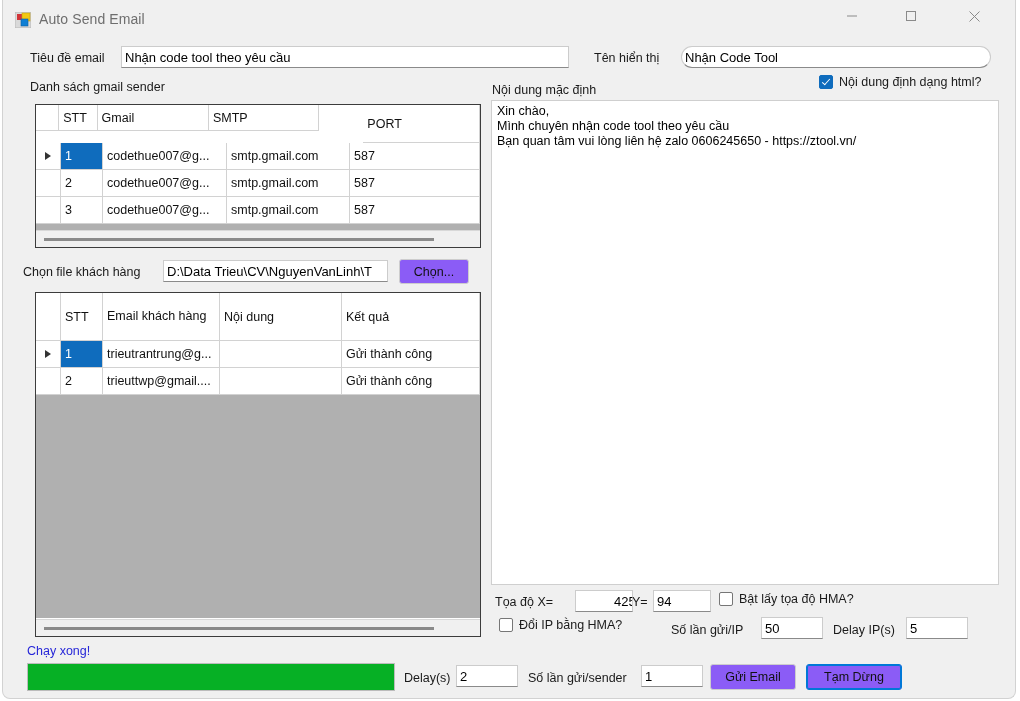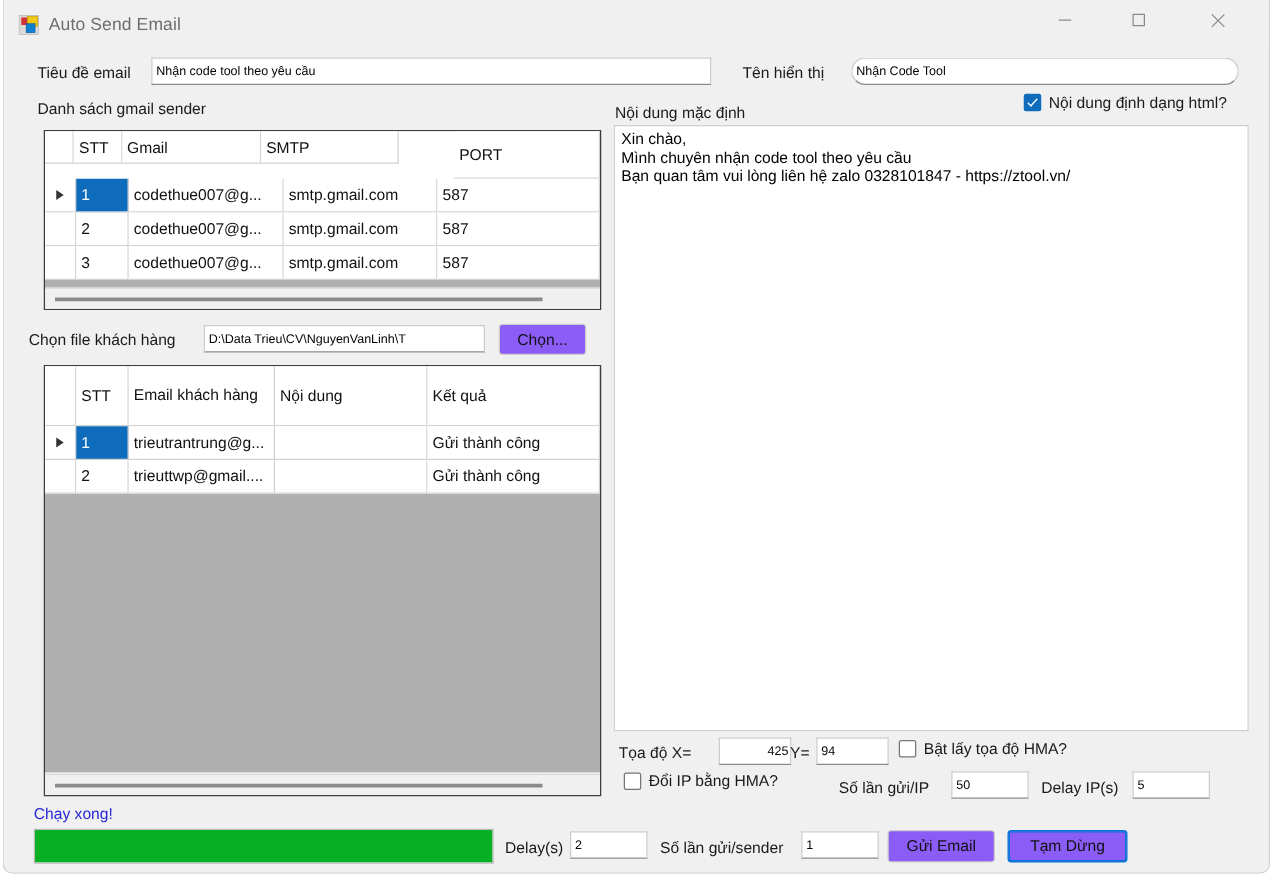--- a/index.html
+++ b/index.html
@@ -73,21 +73,21 @@
     color: #1a1a1a;
     white-space: nowrap;
   }
   .textbox {
     position: absolute;
     background: #ffffff;
     border: 1px solid #cccccc;
     border-bottom: 1px solid #8a8a8a;
     box-sizing: border-box;
     font-family: "Liberation Sans", sans-serif;
-    font-size: 10px;
+    font-size: 13px;
     color: #000;
     padding: 0 3px;
     display: flex;
     align-items: center;
     overflow: hidden;
     white-space: nowrap;
   }
   .button {
     position: absolute;
     background: #8b5cf6;
@@ -357,21 +357,21 @@
 
   <div class="label" style="left:489px; top:83px;">Nội dung mặc định</div>
 
   <div class="checkbox-wrap" style="left:816px; top:75px;">
     <span class="cb-box checked"></span>
     <span class="cb-label">Nội dung định dạng html?</span>
   </div>
 
   <div id="content-box">Xin chào,
 Mình chuyên nhận code tool theo yêu cầu
-Bạn quan tâm vui lòng liên hệ zalo 0328101847 - https://ztool.vn/</div>
+Bạn quan tâm vui lòng liên hệ zalo 0606245650 - https://ztool.vn/</div>
 
   <div class="label" style="left:492px; top:595px;">Tọa độ X=</div>
   <div class="textbox" style="left:572px; top:590px; width:58px; height:22px;padding-left:38px;">425</div>
   <div class="label" style="left:629px; top:595px;">Y=</div>
   <div class="textbox" style="left:650px; top:590px; width:58px; height:22px;">94</div>
 
   <div class="checkbox-wrap" style="left:716px; top:592px;">
     <span class="cb-box"></span>
     <span class="cb-label">Bật lấy tọa độ HMA?</span>
   </div>

